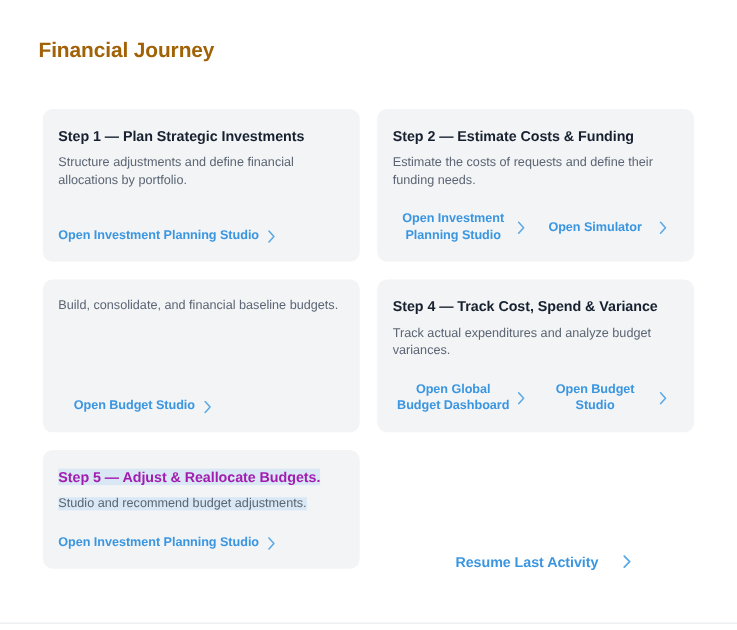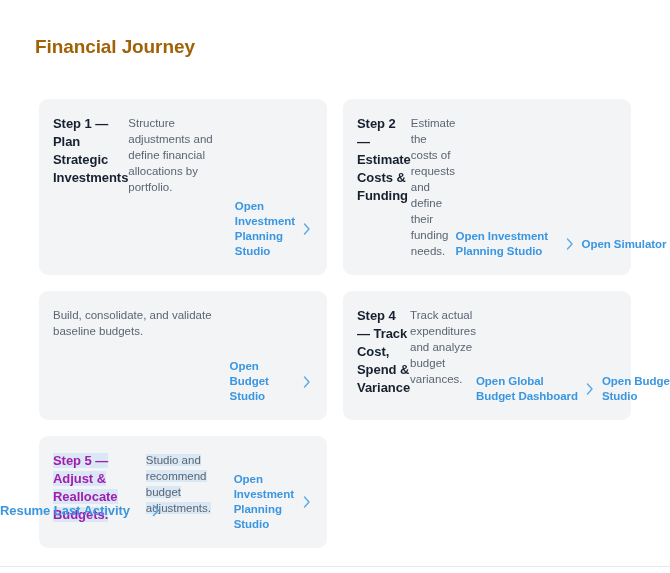--- a/index.html
+++ b/index.html
@@ -41,21 +41,21 @@
     gap: 16px;
     align-items: stretch;
   }
 
   .card {
     width: 288px;
     background: #f3f4f6;
     border-radius: 9px;
     padding: 16px 16px 16px 14px;
     display: flex;
-    flex-direction: row;
+    flex-direction: column;
   }
 
   .card-title {
     font-size: 13px;
     font-weight: bold;
     color: #16202e;
     line-height: 18px;
     letter-spacing: -0.05px;
     margin-bottom: 7px;
   }
@@ -66,20 +66,21 @@
     line-height: 16px;
     margin-bottom: 0;
   }
 
   .card-links {
     display: flex;
     flex-direction: row;
     margin-top: auto;
     padding-top: 20px;
     gap: 0;
+    text-align: center;
   }
 
   .card-links.indent {
     padding-left: 14px;
   }
 
   .card-link {
     display: flex;
     align-items: center;
     text-decoration: none;
@@ -128,21 +129,21 @@
   .card-desc .sel {
     color: #5b6573;
   }
 
   .resume-row {
     position: absolute;
     left: 0;
     top: 503px;
     width: 575px;
     display: flex;
-    justify-content: flex-start;
+    justify-content: flex-end;
   }
 
   .resume-link {
     display: flex;
     align-items: center;
     text-decoration: none;
     color: #3b96e0;
     font-size: 13px;
     font-weight: bold;
     letter-spacing: -0.05px;
@@ -203,21 +204,21 @@
             <span class="link-text">Open Simulator</span>
             <span class="chev">
               <svg class="chev-ic" width="8" height="12" viewBox="0 0 8 12" fill="none">
                 <path d="M1.5 1 L6 6 L1.5 11" stroke="currentColor" stroke-width="1.4" stroke-linecap="round" stroke-linejoin="round"></path>
               </svg>
             </span>
           </a>
         </div>
       </div>
       <div class="card">
-        <div class="card-desc">Build, consolidate, and validate baseline budgets.</div>
+        <div class="card-desc">Build, consolidate, and financial baseline budgets.</div>
         <div class="card-links single indent">
           <a href="#" class="card-link">
             <span class="link-text">Open Budget Studio</span>
             <span class="chev">
               <svg class="chev-ic" width="8" height="12" viewBox="0 0 8 12" fill="none">
                 <path d="M1.5 1 L6 6 L1.5 11" stroke="currentColor" stroke-width="1.4" stroke-linecap="round" stroke-linejoin="round"></path>
               </svg>
             </span>
           </a>
         </div>

